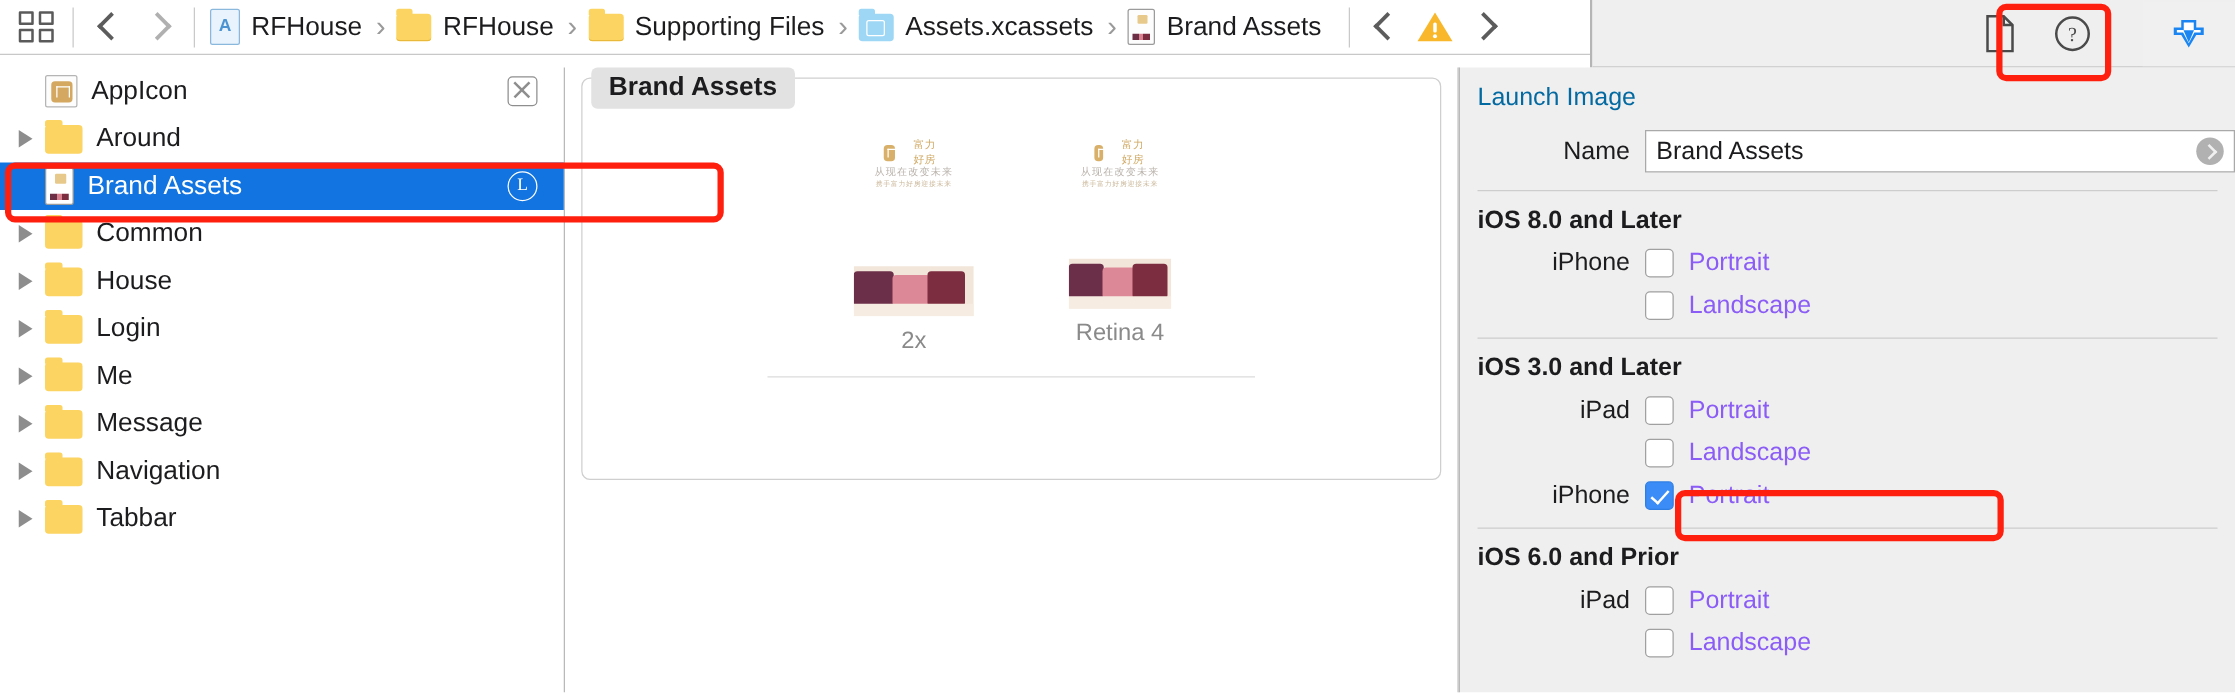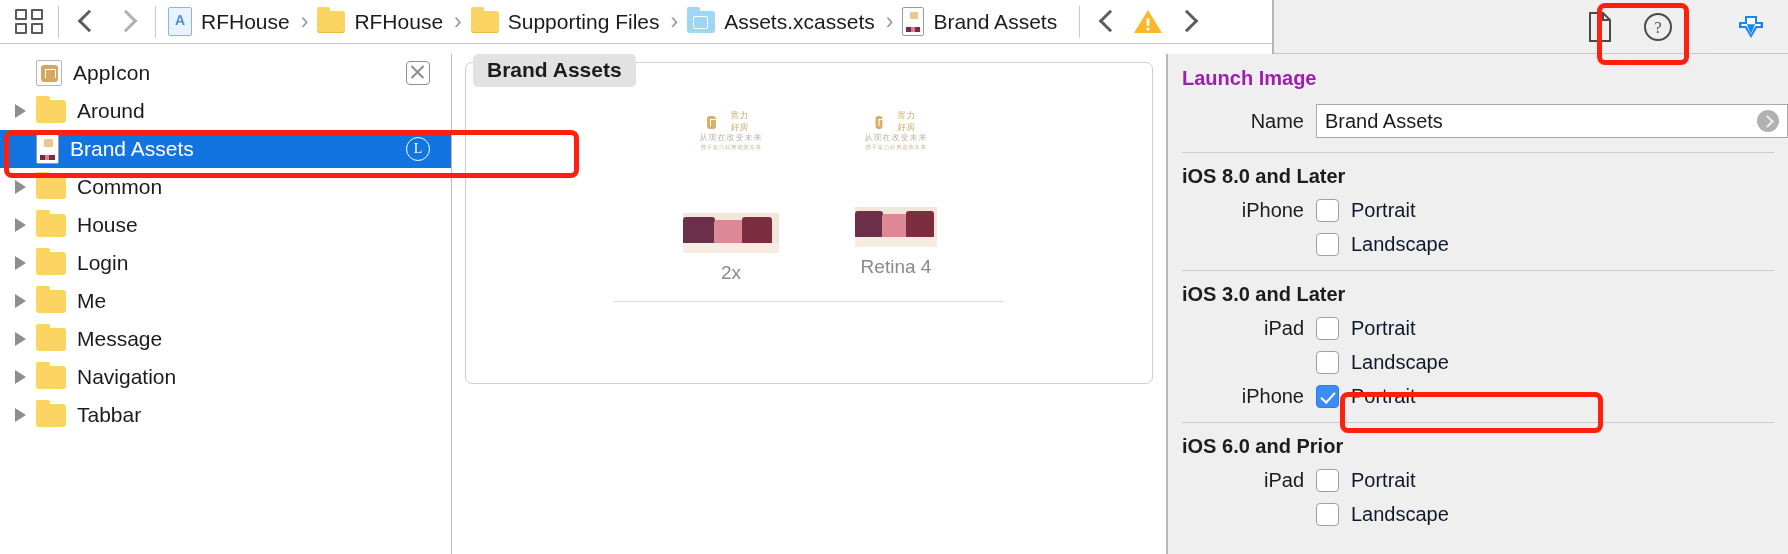--- a/index.html
+++ b/index.html
@@ -292,21 +292,21 @@
     position: absolute; left: 0; right: 0; top: 248px; text-align: center;
     font-size: 20px; color: #3c3c41; line-height: 29px;
   }
 
   
   .inspector {
     flex: 1; background: #efefef; position: relative;
     border-left: 1px solid #b9b9b9; padding-top: 8px;
   }
   .insp-title {
-    font-size: 20px; font-weight: bold; color: #a21caf;
+    font-size: 20px; font-weight: normal; color: #0369a1;
     margin: 5px 0 0 14px;
   }
   .field-row {
     display: flex; align-items: center; margin-top: 14px; padding-right: 0;
   }
   .field-label {
     width: 148px; text-align: right; font-size: 20px; color: #1c1c1e;
     padding-right: 12px;
   }
   .text-field {
@@ -339,21 +339,21 @@
   .cb {
     width: 23px; height: 23px; border-radius: 4px; background: #ffffff;
     border: 1px solid #a0a0a0; flex: 0 0 23px; position: relative;
   }
   .cb.checked { background: #3b8cf6; border-color: #2f7ee4; }
   .cb.checked::after {
     content: ""; position: absolute; left: 7px; top: 3px; width: 6px;
     height: 12px; border-right: 2.6px solid #ffffff;
     border-bottom: 2.6px solid #ffffff; transform: rotate(42deg);
   }
-  .cb-text { font-size: 20px; color: #0f172a; margin-left: 12px; }
+  .cb-text { font-size: 20px; color: #8b5cf6; margin-left: 12px; }
 
   
   .redbox {
     position: absolute; border: 5px solid #ff1f0e; border-radius: 8px;
     pointer-events: none; z-index: 40;
   }
   #redbox-sidebar-row { left: 4px;   top: 130px; width: 575px;  height: 48px; }
   #redbox-inspector-toggle { left: 1597px; top: 3px;  width: 92px; height: 62px; }
   #redbox-iphone-portrait  { left: 1340px; top: 392px; width: 263px; height: 41px; }
 </style>

